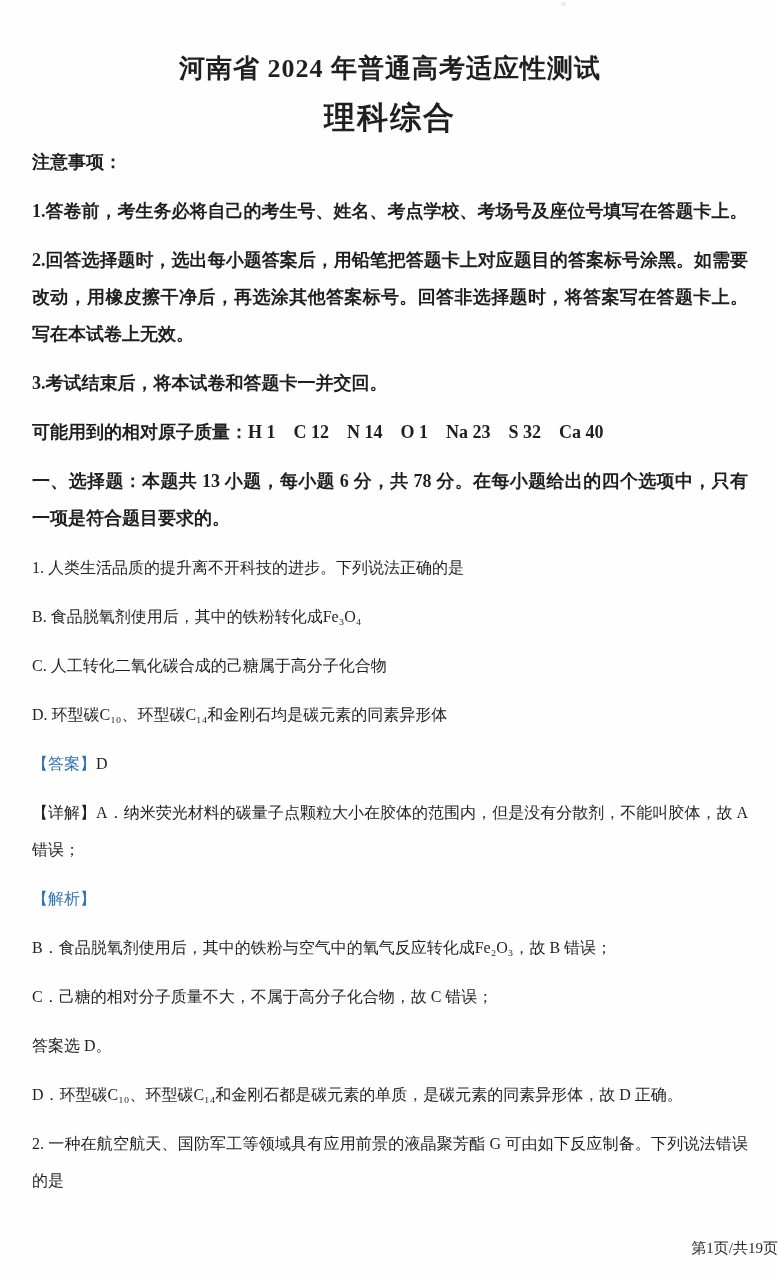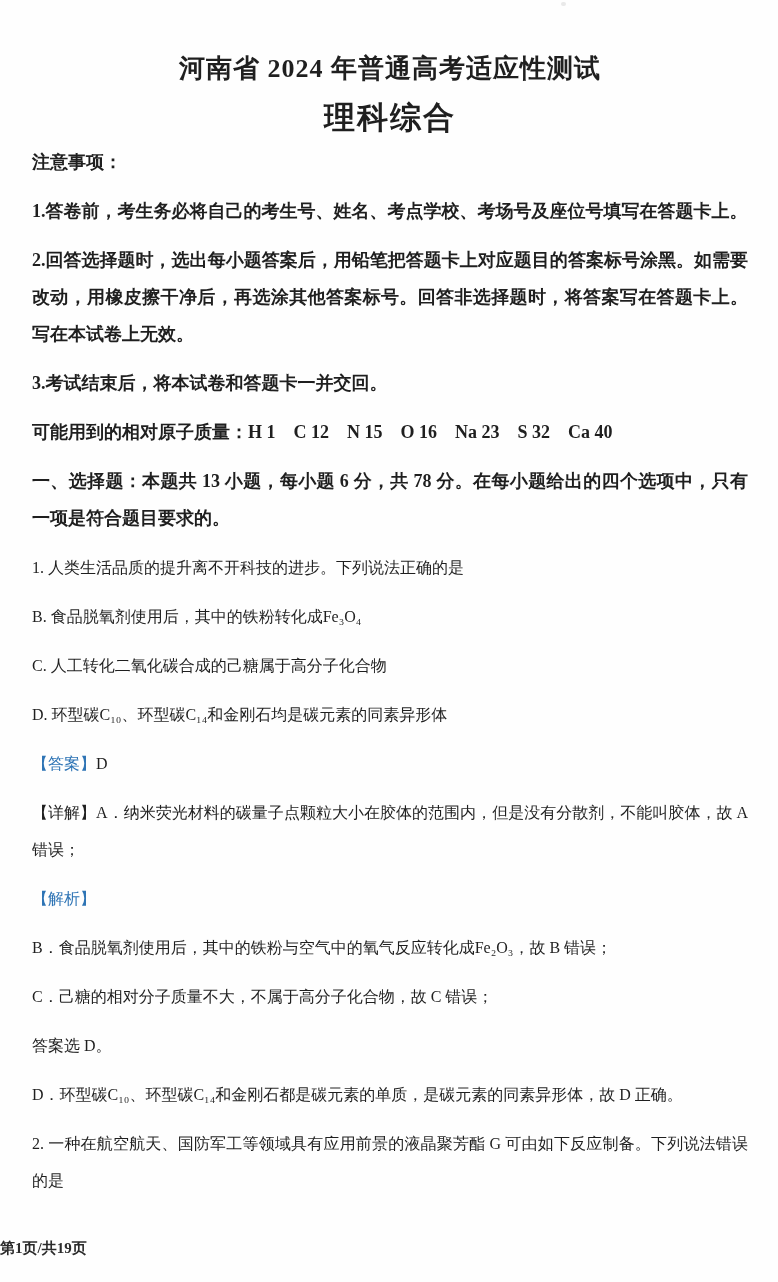--- a/index.html
+++ b/index.html
@@ -59,25 +59,24 @@
     margin-top: 8px;
   }
   .opt-c {
     margin-top: 8px;
   }
   .page-footer {
     position: absolute;
     left: 0;
     right: 0;
     top: 1236px;
-    text-align: left;
+    text-align: right;
     font-size: 15px;
     line-height: 24px;
     color: #2b2b2b;
-    font-weight: bold;
   }
   .scan-artifact {
     position: absolute;
     left: 561px;
     top: 2px;
     width: 5px;
     height: 4px;
     background: #e9e9e9;
     border-radius: 2px;
   }
@@ -91,21 +90,21 @@
   <div class="content">
 
     <h1 class="doc-title">河南省 2024 年普通高考适应性测试</h1>
     <h2 class="doc-subtitle">理科综合</h2>
 
     <section class="notice-block">
       <p class="para bold head">注意事项：</p>
       <p class="para bold">1.答卷前，考生务必将自己的考生号、姓名、考点学校、考场号及座位号填写在答题卡上。</p>
       <p class="para bold">2.回答选择题时，选出每小题答案后，用铅笔把答题卡上对应题目的答案标号涂黑。如需要改动，用橡皮擦干净后，再选涂其他答案标号。回答非选择题时，将答案写在答题卡上。写在本试卷上无效。</p>
       <p class="para bold">3.考试结束后，将本试卷和答题卡一并交回。</p>
-      <p class="para bold">可能用到的相对原子质量：H 1　C 12　N 15　O 16　Na 23　S 32　Ca 40</p>
+      <p class="para bold">可能用到的相对原子质量：H 1　C 12　N 14　O 1　Na 23　S 32　Ca 40</p>
       <p class="para bold">一、选择题：本题共 13 小题，每小题 6 分，共 78 分。在每小题给出的四个选项中，只有一项是符合题目要求的。</p>
     </section>
 
     <section>
       <p class="para">1. 人类生活品质的提升离不开科技的进步。下列说法正确的是</p>
       <p class="para">B. 食品脱氧剂使用后，其中的铁粉转化成Fe₃O₄</p>
       <p class="para opt-c">C. 人工转化二氧化碳合成的己糖属于高分子化合物</p>
       <p class="para">D. 环型碳C₁₀、环型碳C₁₄和金刚石均是碳元素的同素异形体</p>
 
       <p class="para answer-line"><span class="blue">【答案】</span><span>D</span></p>

